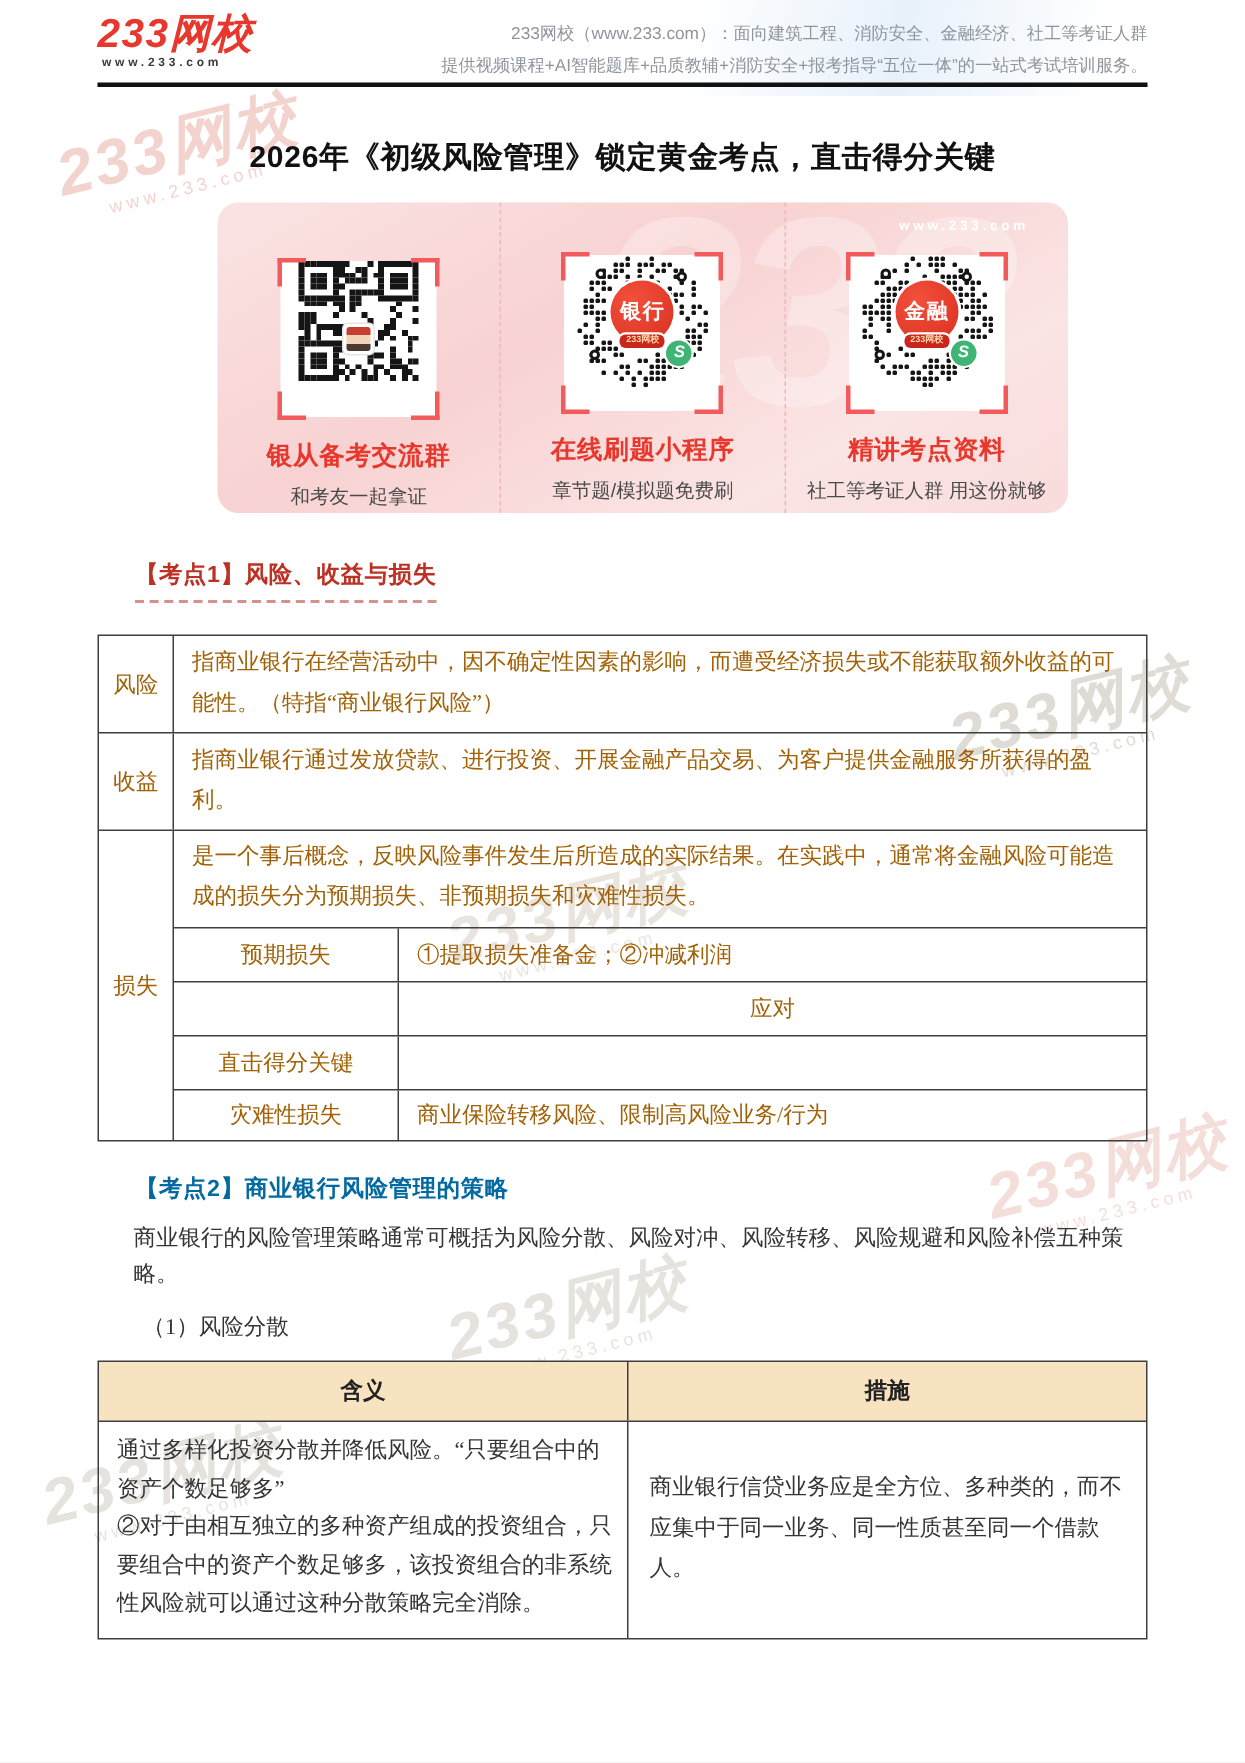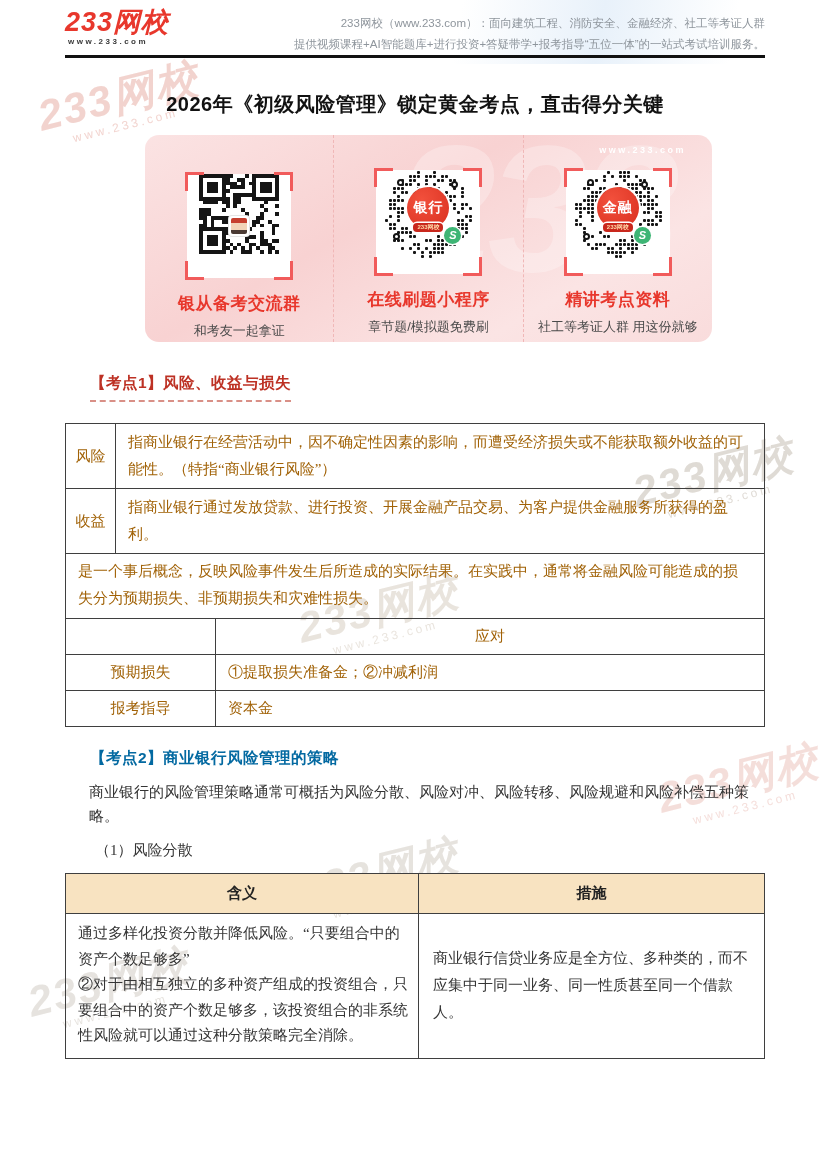--- a/index.html
+++ b/index.html
@@ -123,21 +123,21 @@
 
   <div class="content">
 
     <div class="hdr">
       <div class="logo-box">
         <div class="logo-main">233网校</div>
         <div class="logo-sub">www.233.com</div>
       </div>
       <div class="hdr-tag">
         <div>233网校（www.233.com）：面向建筑工程、消防安全、金融经济、社工等考证人群</div>
-        <div>提供视频课程+AI智能题库+进行投资+答疑带学+报考指导“五位一体”的一站式考试培训服务。</div>
+        <div>提供视频课程+AI智能题库+品质教辅+消防安全+报考指导“五位一体”的一站式考试培训服务。</div>
       </div>
     </div>
     <div class="hdr-rule"></div>
 
     <h1 class="doc-title">2026年《初级风险管理》锁定黄金考点，直击得分关键</h1>
 
     <div class="banner">
       <div class="banner-ghost">233</div>
       <div class="banner-url">www.233.com</div>
       <div class="banner-cols">
@@ -916,33 +916,37 @@
     <div class="t1">
       <div class="t1-row">
         <div class="t1-term">风险</div>
         <div class="t1-desc min2">指商业银行在经营活动中，因不确定性因素的影响，而遭受经济损失或不能获取额外收益的可能性。（特指“商业银行风险”）</div>
       </div>
       <div class="t1-row">
         <div class="t1-term">收益</div>
         <div class="t1-desc min1">指商业银行通过发放贷款、进行投资、开展金融产品交易、为客户提供金融服务所获得的盈利。</div>
       </div>
       <div class="t1-row">
+        <div class="t1-term">损失</div>
         <div class="t1-content">
           <div class="loss-desc">是一个事后概念，反映风险事件发生后所造成的实际结果。在实践中，通常将金融风险可能造成的损失分为预期损失、非预期损失和灾难性损失。</div>
+          <div class="loss-sub h36">
+            <div class="ls-a">预期损失</div>
+            <div class="ls-b">①提取损失准备金；②冲减利润</div>
+          </div>
           <div class="loss-sub h36">
             <div class="ls-a"></div>
             <div class="ls-b ctr">应对</div>
           </div>
           <div class="loss-sub h36">
-            <div class="ls-a">预期损失</div>
-            <div class="ls-b">①提取损失准备金；②冲减利润</div>
+            <div class="ls-a">直击得分关键</div>
           </div>
-          <div class="loss-sub h36">
-            <div class="ls-a">报考指导</div>
-            <div class="ls-b">资本金</div>
+          <div class="loss-sub h34">
+            <div class="ls-a">灾难性损失</div>
+            <div class="ls-b">商业保险转移风险、限制高风险业务/行为</div>
           </div>
         </div>
       </div>
     </div>
 
     <div class="kp-head kp2-head">【考点2】商业银行风险管理的策略</div>
     <div class="kp2-intro">商业银行的风险管理策略通常可概括为风险分散、风险对冲、风险转移、风险规避和风险补偿五种策略。</div>
     <div class="kp2-sub">（1）风险分散</div>
 
     <div class="t2">

